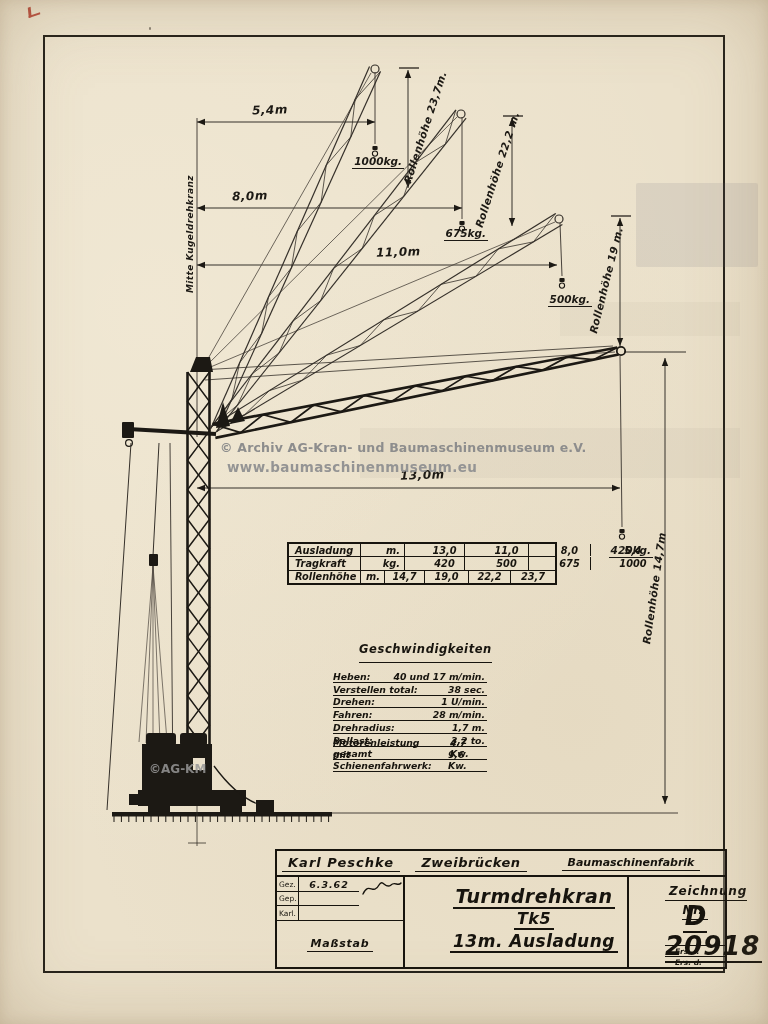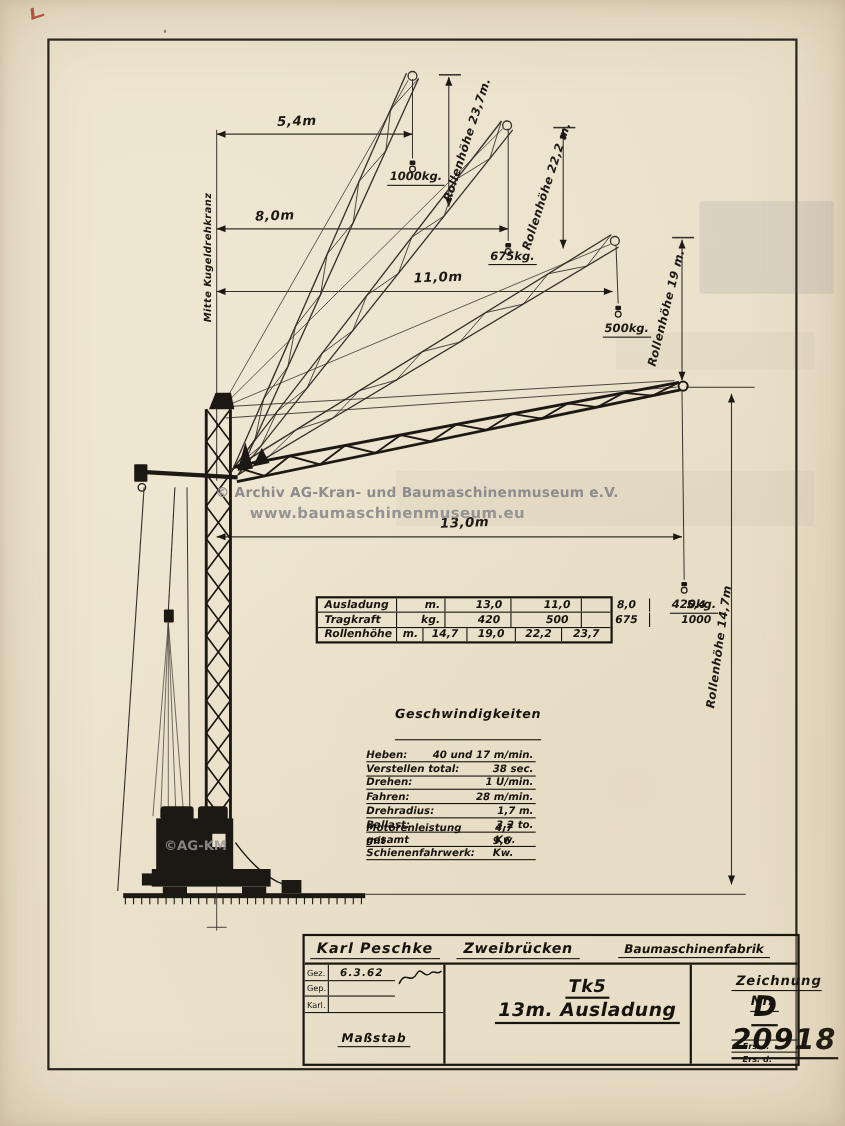--- a/index.html
+++ b/index.html
@@ -30,21 +30,21 @@
   .ltable .row:not(:last-child){border-bottom:1.3px solid #17140e;gap:20px;}
   .ltable .c{font-size:9.8px;font-style:italic;font-weight:bold;color:#17140e;
              display:flex;align-items:center;justify-content:center;overflow:hidden;}
   .ltable .c.name{justify-content:flex-start;padding-left:6px;}
   .ltable .c.unit{justify-content:flex-end;padding-right:4px;}
   .ltable .c.b{border-right:1.3px solid #17140e;}
 
   
   .speeds{position:absolute;left:333px;top:638px;width:154px;color:#17140e;}
   .speeds .stitle{font-size:11.5px;font-weight:bold;font-style:italic;letter-spacing:.6px;
-                  margin-left:26px;display:inline-block;border-bottom:1.6px solid #17140e;padding-bottom:16px;}
+                  margin-left:26px;display:inline-block;border-bottom:1.6px solid #17140e;padding-bottom:6px;}
   .speeds .srows{margin-top:7px;}
   .speeds .srow{display:flex;justify-content:space-between;align-items:flex-end;
                 height:11.8px;border-bottom:1.1px solid #17140e;font-size:9.3px;font-style:italic;font-weight:bold;}
   .speeds .srow .v{padding-right:2px;}
 
   
   .tb{position:absolute;left:275px;top:849px;width:452px;height:120px;border:2px solid #17140e;
       box-sizing:border-box;color:#17140e;background:rgba(235,225,203,.3);}
   .tb-header{height:26px;border-bottom:2px solid #17140e;display:flex;box-sizing:border-box;}
   .tb-header .hc{display:flex;align-items:center;justify-content:center;}
@@ -226,21 +226,21 @@
   <div class="lbl rot" style="left:365px;top:121px;width:120px;transform:rotate(-72deg);">Rollenhöhe 23,7m.</div>
   <div class="lbl rot" style="left:437px;top:164px;width:120px;transform:rotate(-72deg);">Rollenhöhe 22,2 m.</div>
   <div class="lbl rot" style="left:550px;top:274px;width:112px;transform:rotate(-76deg);">Rollenhöhe 19 m.</div>
   <div class="lbl rot" style="left:590px;top:582px;width:128px;transform:rotate(-82deg);">Rollenhöhe 14,7m</div>
 
   <div class="lbl load" style="left:346px;top:155px;width:58px;"><span>1000kg.</span></div>
   <div class="lbl load" style="left:434px;top:227px;width:54px;"><span>675kg.</span></div>
   <div class="lbl load" style="left:538px;top:293px;width:54px;"><span>500kg.</span></div>
   <div class="lbl load" style="left:599px;top:544px;width:54px;"><span>420kg.</span></div>
 
-  <div class="wm wm1" style="left:196px;top:440px;">© Archiv AG-Kran- und Baumaschinenmuseum e.V.</div>
+  <div class="wm wm1" style="left:220px;top:440px;">© Archiv AG-Kran- und Baumaschinenmuseum e.V.</div>
   <div class="wm wm2" style="left:227px;top:459px;">www.baumaschinenmuseum.eu</div>
   <div class="wm wm3" style="left:149px;top:762px;">©AG-KM</div>
 
   <div class="ltable">
     <div class="row">
       <div class="c name b">Ausladung</div>
       <div class="c unit b">m.</div>
       <div class="c b">13,0</div>
       <div class="c b">11,0</div>
       <div class="c b">8,0</div>
@@ -331,20 +331,21 @@
         <div class="sig">
           <svg width="44" height="24" viewBox="0 0 44 24">
             <path d="M4,17 C10,4 14,19 20,8 C24,1 26,13 32,8 C36,4 39,10 42,6" fill="none" stroke="#17140e" stroke-width="1.4" stroke-linecap="round"></path>
           </svg>
         </div>
         <div class="massstab">
           <span>Maßstab</span>
         </div>
       </div>
       <div class="tb-mid">
+        <div class="t1"><span>Turmdrehkran</span></div>
         <div class="t2"><span>Tk5</span></div>
         <div class="t3"><span>13m. Ausladung</span></div>
       </div>
       <div class="tb-right">
         <div class="zlab"><span>Zeichnung Nr.</span></div>
         <div class="znr"><span>D 20918</span></div>
         <div class="ers1">Ers. f.</div>
         <div class="ers2">Ers. d.</div>
       </div>
     </div>

